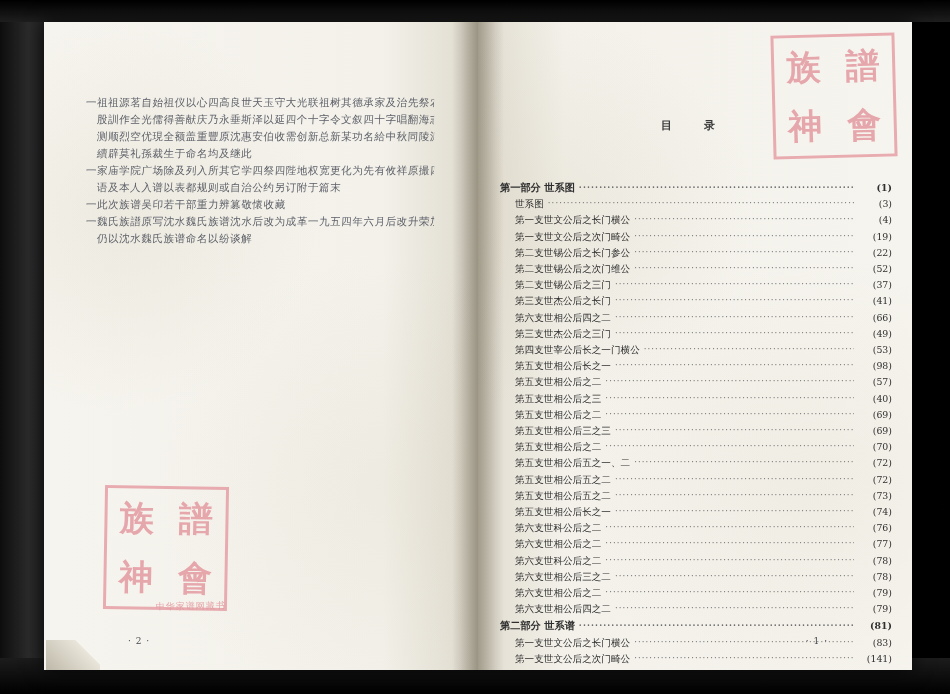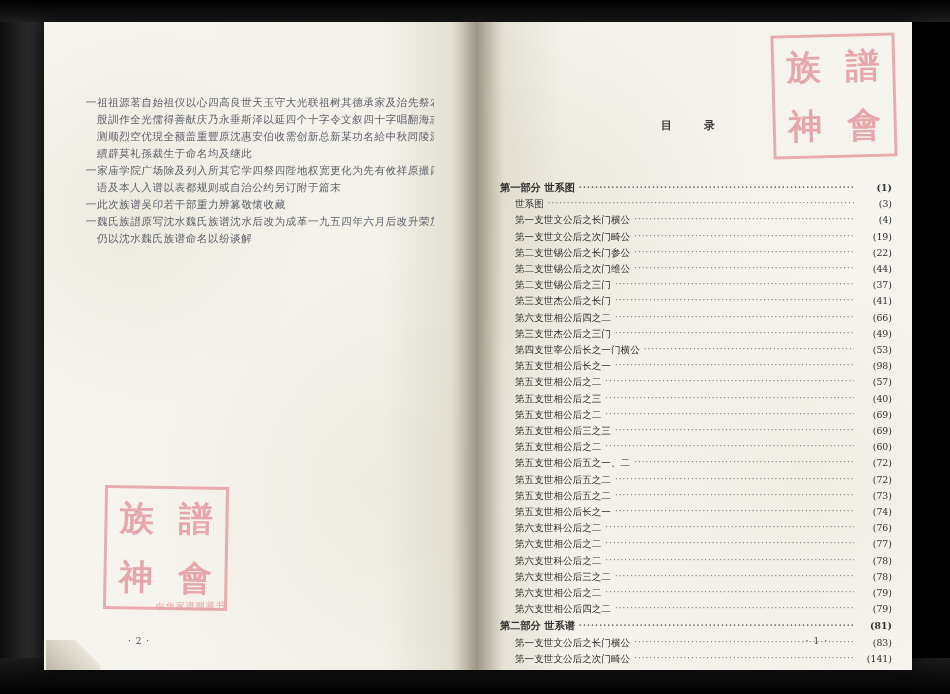--- a/index.html
+++ b/index.html
@@ -357,21 +357,21 @@
             <span class="toc-page">(19)</span>
           </div>
           <div class="toc-row">
             <span class="toc-label ind">第二支世锡公后之长门参公</span>
             <span class="toc-dots">·························································································</span>
             <span class="toc-page">(22)</span>
           </div>
           <div class="toc-row">
             <span class="toc-label ind">第二支世锡公后之次门维公</span>
             <span class="toc-dots">·························································································</span>
-            <span class="toc-page">(44)</span>
+            <span class="toc-page">(52)</span>
           </div>
           <div class="toc-row">
             <span class="toc-label ind">第二支世锡公后之三门</span>
             <span class="toc-dots">·························································································</span>
             <span class="toc-page">(37)</span>
           </div>
           <div class="toc-row">
             <span class="toc-label ind">第三支世杰公后之长门</span>
             <span class="toc-dots">·························································································</span>
             <span class="toc-page">(41)</span>
@@ -412,21 +412,21 @@
             <span class="toc-page">(69)</span>
           </div>
           <div class="toc-row">
             <span class="toc-label ind">第五支世相公后三之三</span>
             <span class="toc-dots">·························································································</span>
             <span class="toc-page">(69)</span>
           </div>
           <div class="toc-row">
             <span class="toc-label ind">第五支世相公后之二</span>
             <span class="toc-dots">·························································································</span>
-            <span class="toc-page">(60)</span>
+            <span class="toc-page">(70)</span>
           </div>
           <div class="toc-row">
             <span class="toc-label ind">第五支世相公后五之一、二</span>
             <span class="toc-dots">·························································································</span>
             <span class="toc-page">(72)</span>
           </div>
           <div class="toc-row">
             <span class="toc-label ind">第五支世相公后五之二</span>
             <span class="toc-dots">·························································································</span>
             <span class="toc-page">(72)</span>

